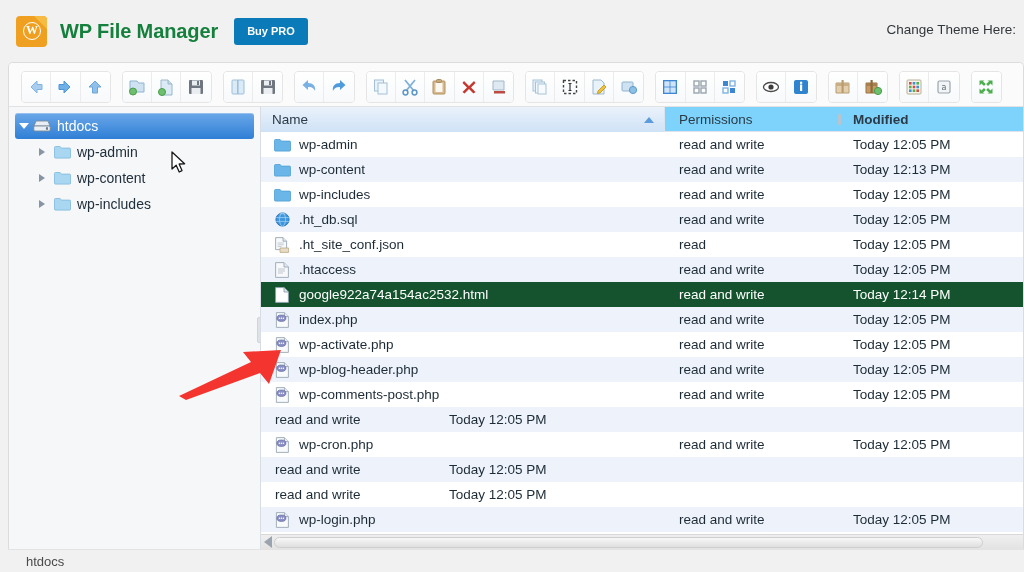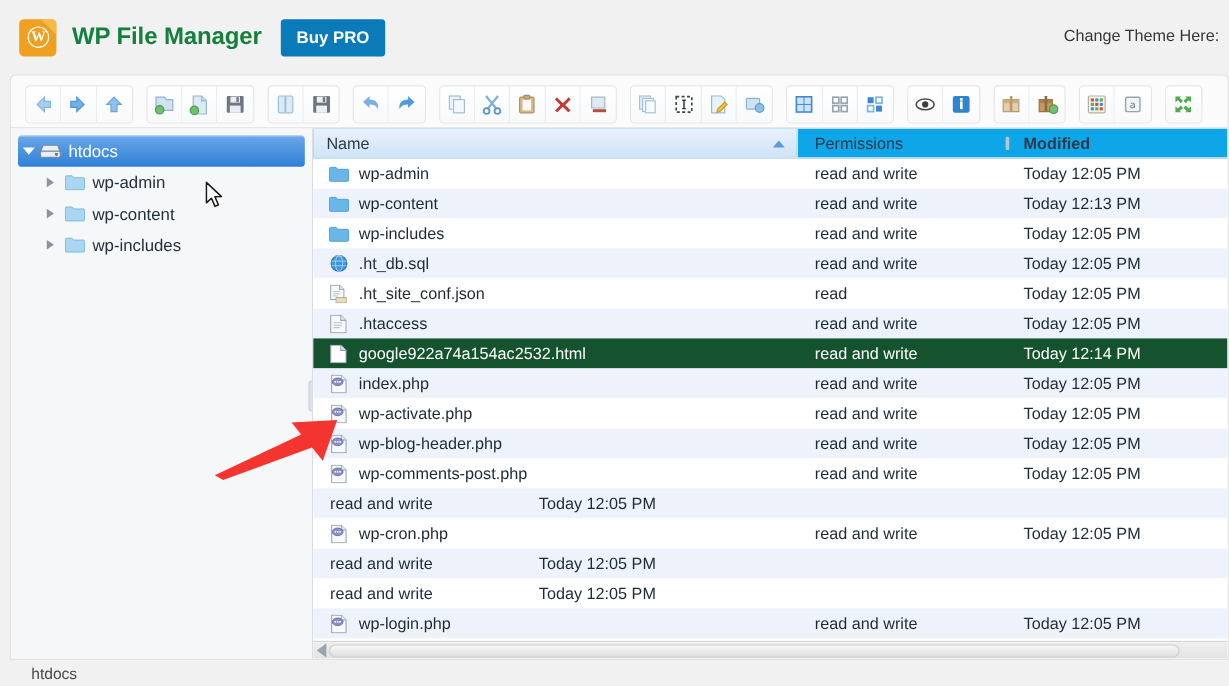--- a/index.html
+++ b/index.html
@@ -50,21 +50,21 @@
     font-size: 20px;
     font-weight: bold;
     color: #15803d;
     margin-left: 13px;
     letter-spacing: -0.1px;
   }
   #buy-pro-button {
     margin-left: 16px;
     background: #0b7ab8;
     color: #fff;
-    font-size: 14px;
+    font-size: 11px;
     font-weight: bold;
     padding: 7px 13px 8px;
     border-radius: 3px;
     border: none;
     cursor: pointer;
     font-family: "Liberation Sans", sans-serif;
   }
   #change-theme-label {
     position: absolute;
     right: 8px;
@@ -182,21 +182,21 @@
     flex: 1 1 auto;
     background: #ffffff;
     position: relative;
     overflow: hidden;
   }
   #list-header {
     display: flex;
     height: 25px;
     font-size: 13.5px;
     color: #2b3a46;
-    background: #0ea5e9;
+    background: #7dd3fc;
     border-bottom: 1px solid #dde3ea;
     align-items: center;
     position: relative;
   }
   #col-name-head {
     width: 404px;
     flex: 0 0 404px;
     background: linear-gradient(#eaf2fb, #cfe2f6);
     height: 25px;
     display: flex;

